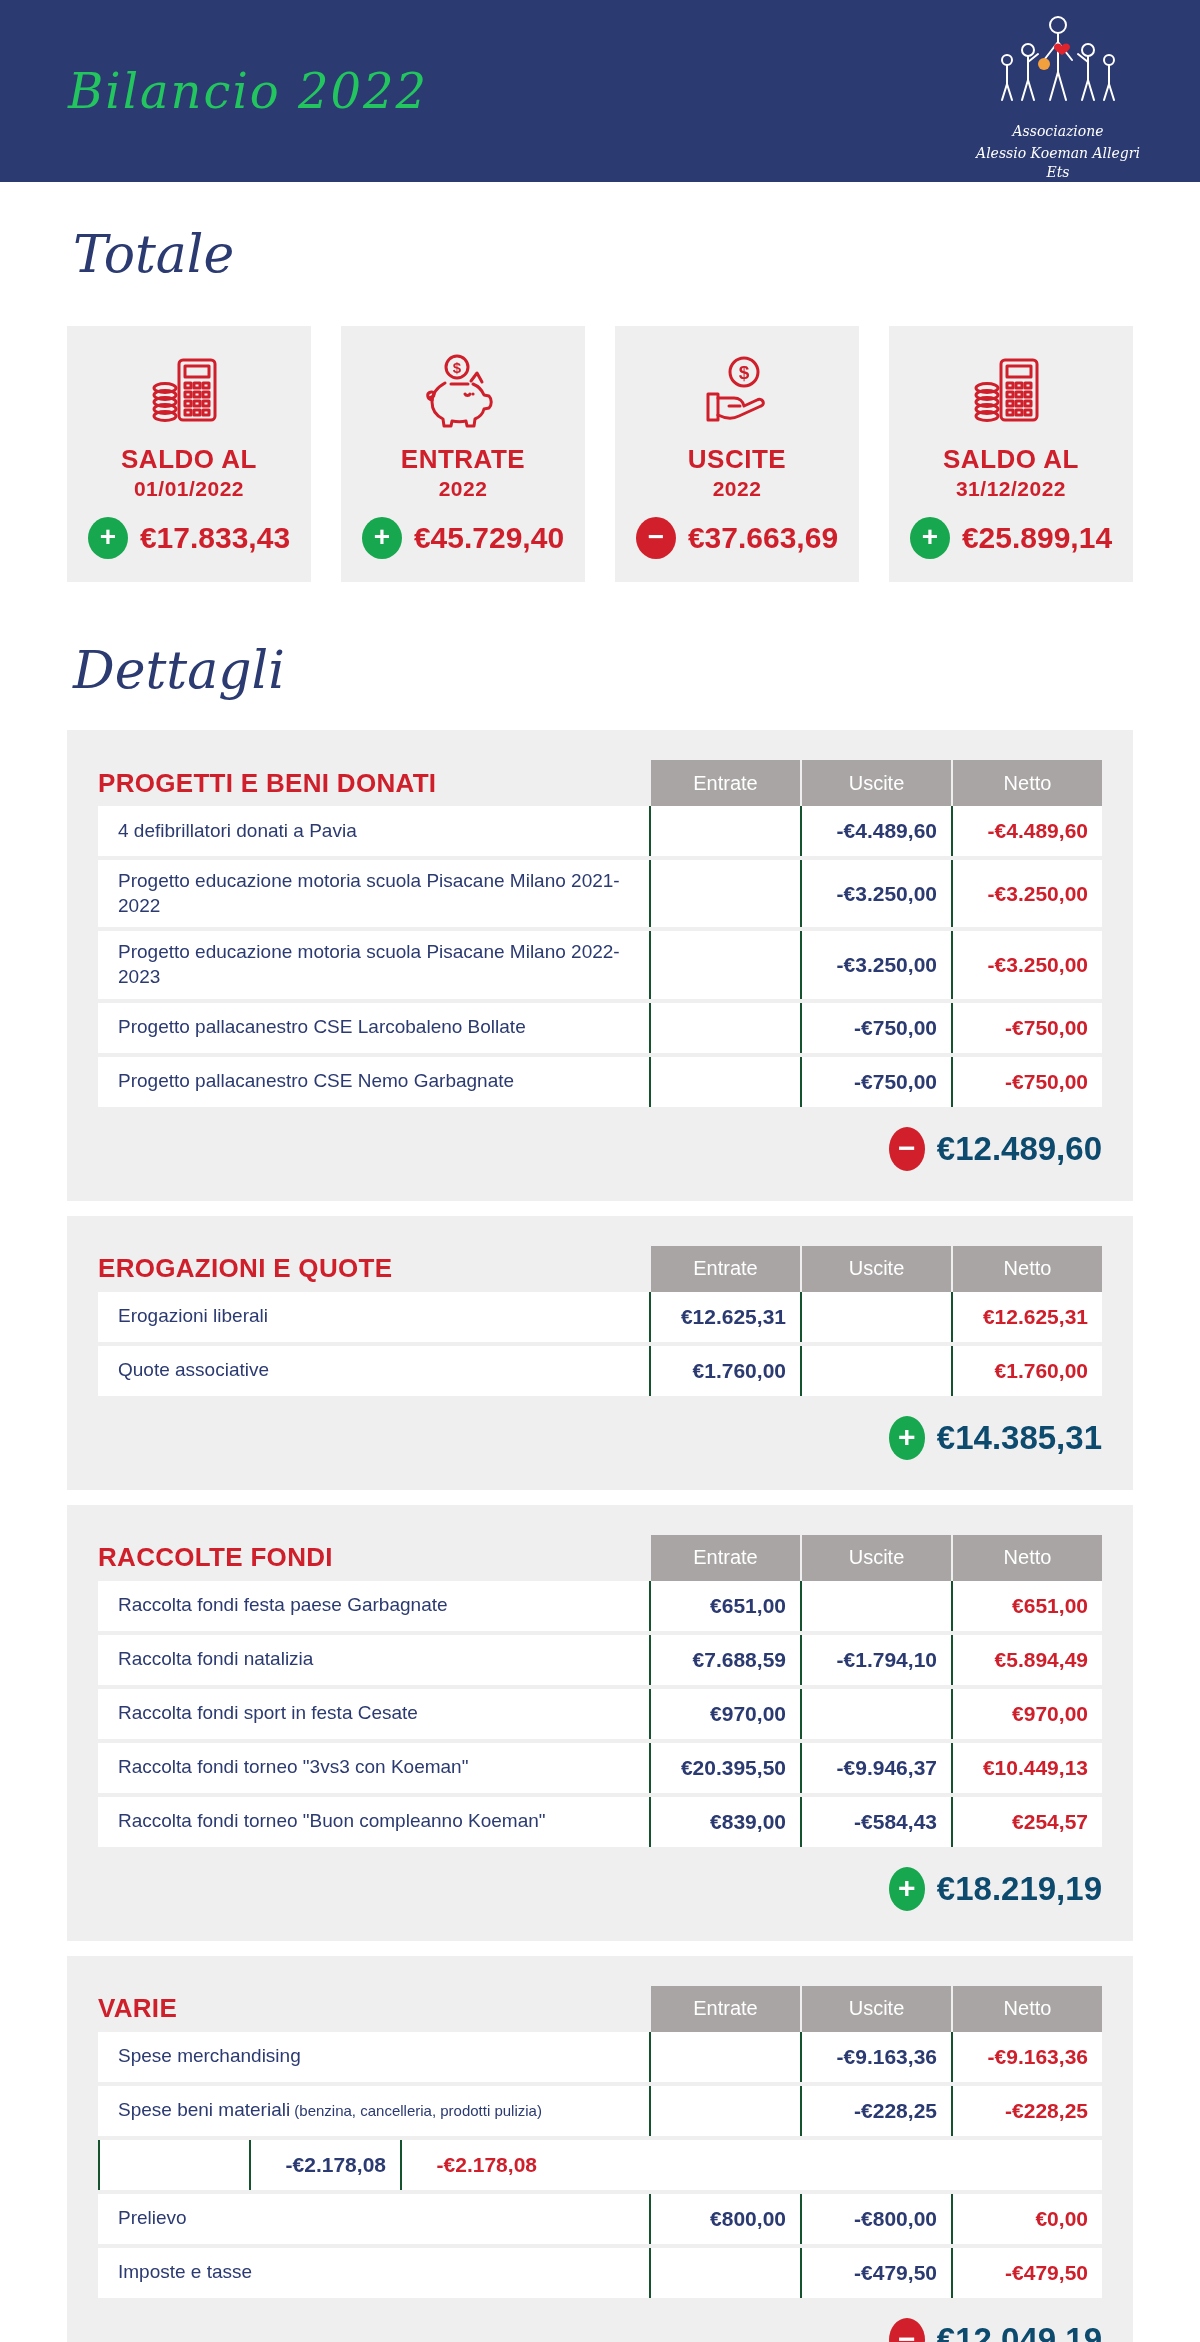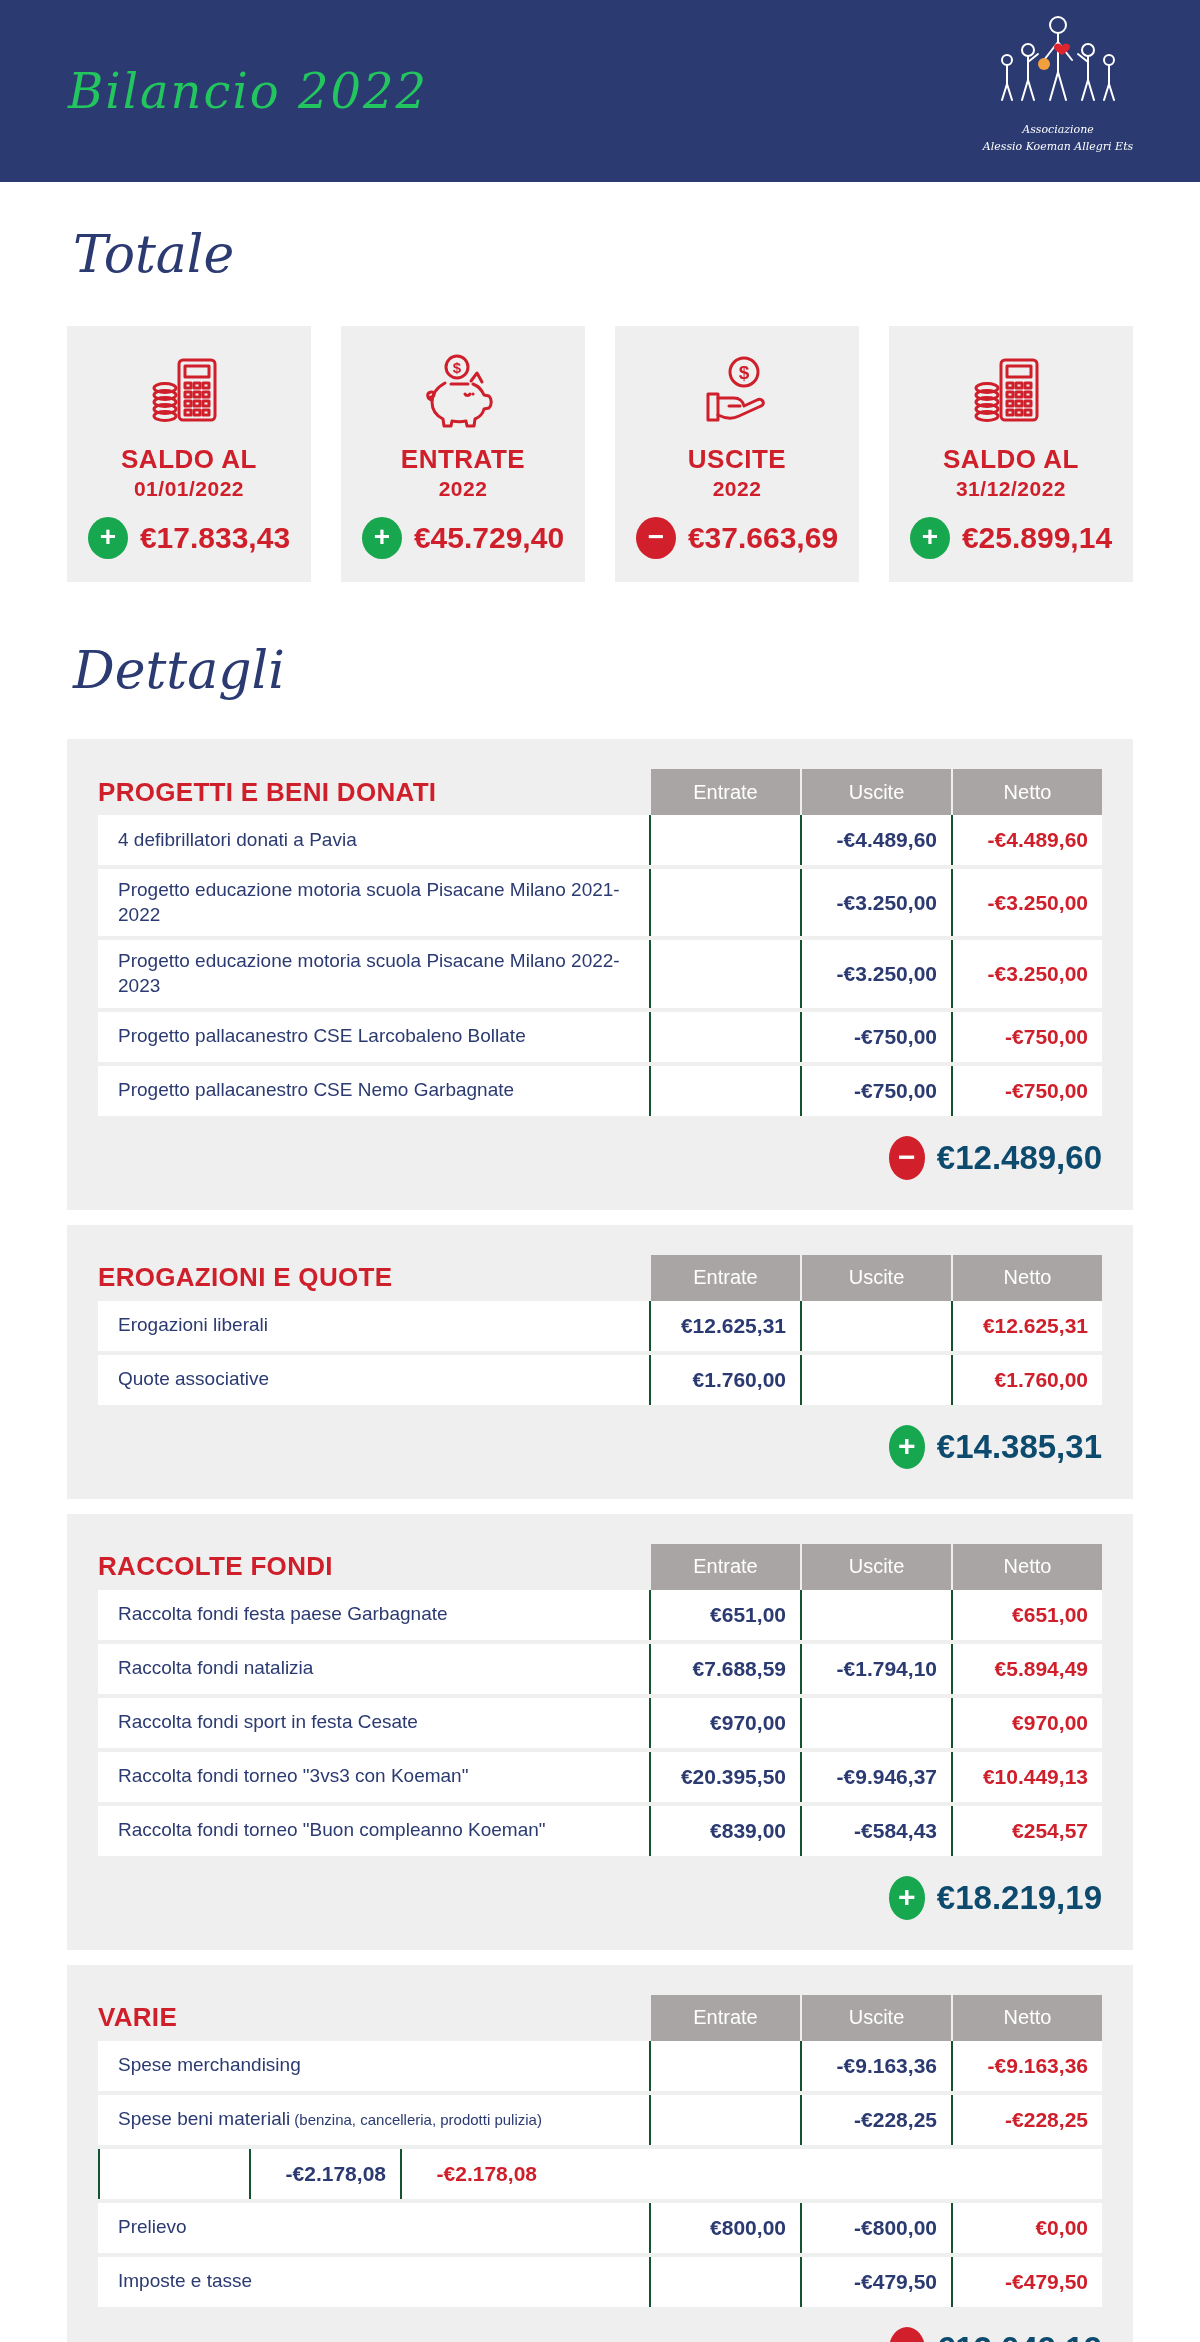--- a/index.html
+++ b/index.html
@@ -4,21 +4,21 @@
 <style>
   * { box-sizing: border-box; }
   html,body { margin:0; padding:0; background:#ffffff; }
   body { width:1200px; min-height:2342px; font-family:"Liberation Sans", sans-serif; }
 
   
   .header { height:182px; background:#2b3a71; position:relative; display:flex; align-items:center; padding:0 68px; }
   .header-title { color:#22c55e; font-family:"DejaVu Serif", serif; font-style:italic; font-weight:400;
                   font-size:48px; letter-spacing:2px; margin:0; }
   .logo { position:absolute; right:52px; top:12px; width:180px; text-align:center; color:#ffffff; }
-  .logo-text { font-family:"DejaVu Serif", serif; font-style:italic; font-size:11px; line-height:1.4; margin-top:2px; }
+  .logo-text { font-family:"DejaVu Serif", serif; font-style:italic; font-size:14px; line-height:1.4; margin-top:2px; }
 
   .content { padding:0 67px; }
 
   
   .script-heading { font-family:"DejaVu Serif", serif; font-style:italic; font-weight:500;
                     color:#2b3a71; font-size:52px; margin:6px; }
   .heading-totale { padding-top:36px; }
   .heading-dettagli { padding-top:52px; }
 
   
@@ -33,21 +33,21 @@
 
   .badge { display:inline-flex; align-items:center; justify-content:center; flex:0 0 auto;
            width:40px; height:42px; border-radius:50%; color:#fff; font-weight:bold;
            font-size:28px; line-height:1; padding-bottom:2px; }
   .badge.plus  { background:#17a74f; }
   .badge.minus { background:#d1202c; }
   .badge-lg { width:36px; height:44px; font-size:30px; }
 
   
   .table-card { background:#f0efef; margin-top:15px; padding:30px 31px 22px; }
-  .table-card.first { margin-top:39px; }
+  .table-card.first { margin-top:30px; }
   .table-head { display:flex; align-items:center; }
   .table-title { flex:1; color:#cf1f2b; font-size:26px; font-weight:bold; margin:0; letter-spacing:0.3px; }
   .col-head { width:151px; height:46px; background:#aaa5a5; color:#ffffff; font-size:20px;
               display:flex; align-items:center; justify-content:center; border-left:2px solid #f0efef; }
   .rows { display:flex; flex-direction:column; gap:4px; }
   .row { display:flex; background:#ffffff; min-height:50px; align-items:stretch; }
   .cell { display:flex; align-items:center; }
   .cell.label { flex:1; padding:9px 28px 9px 20px; color:#2b3a71; font-size:19px; line-height:1.3; }
   .label-note { font-size:15px; }
   .cell.val { width:151px; justify-content:flex-end; padding-right:14px; color:#2b3a71;

